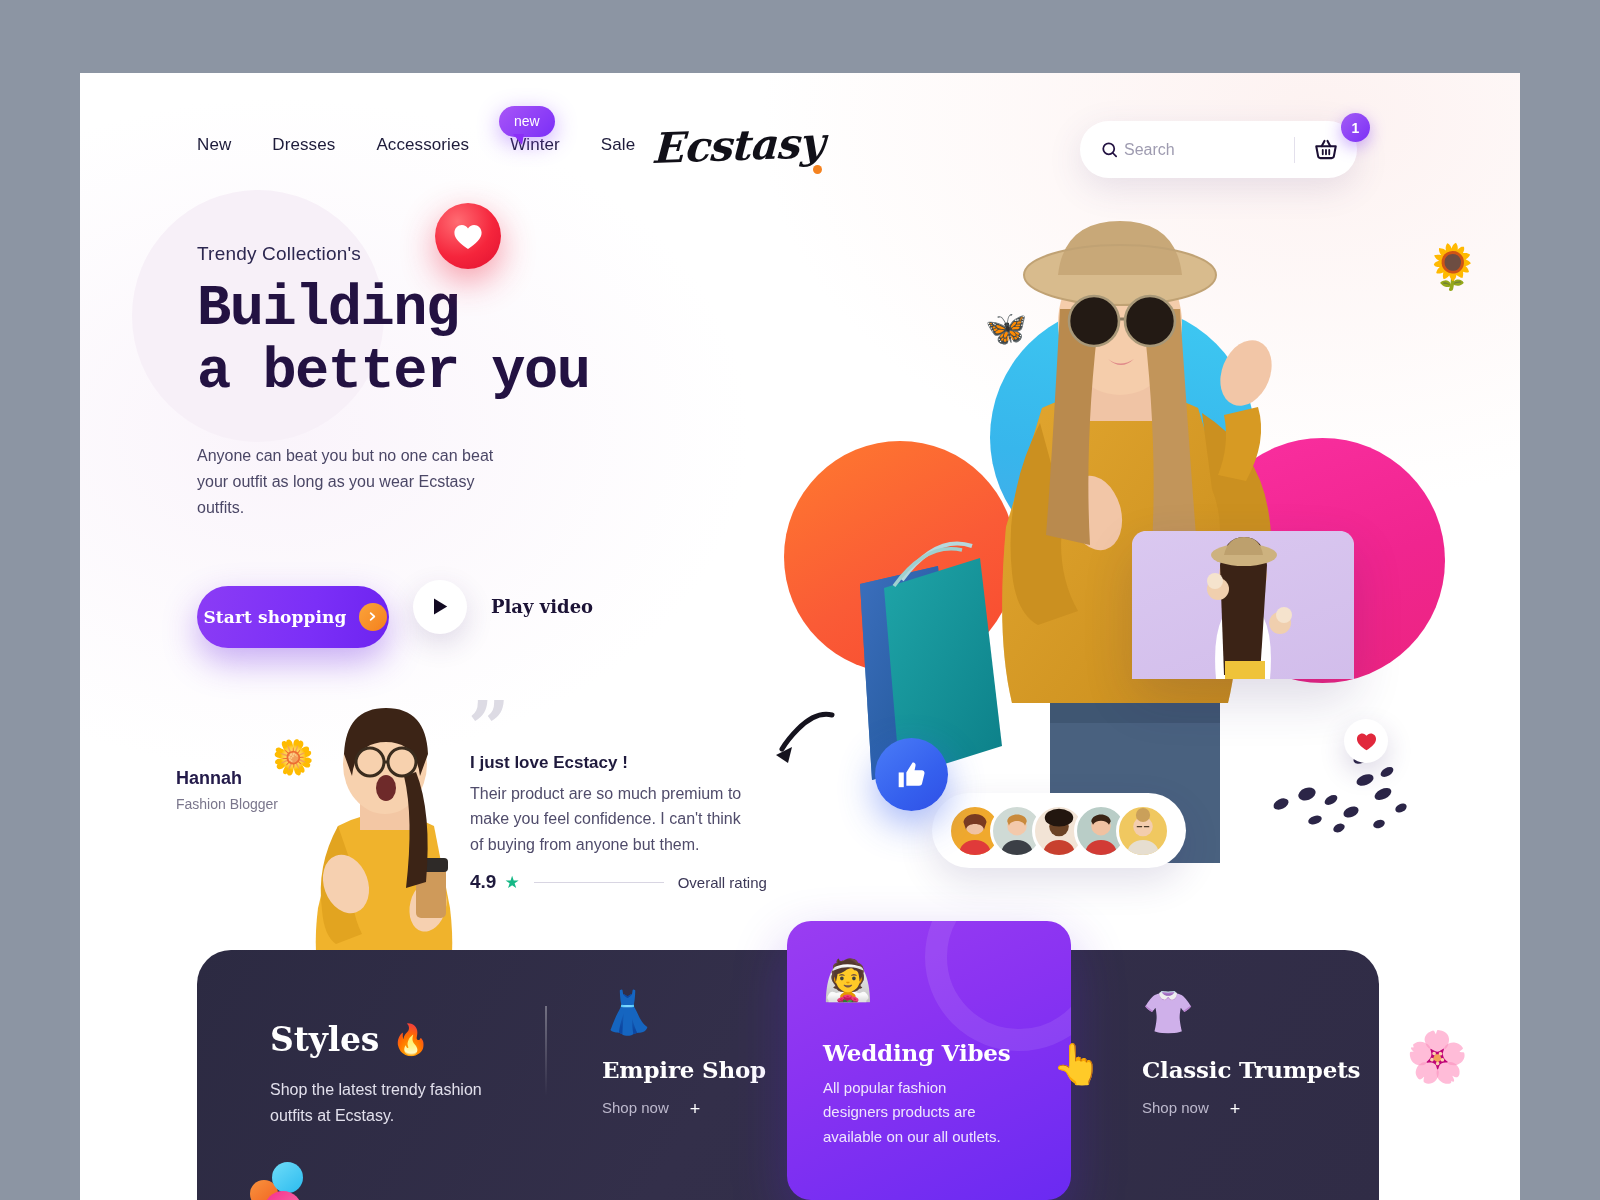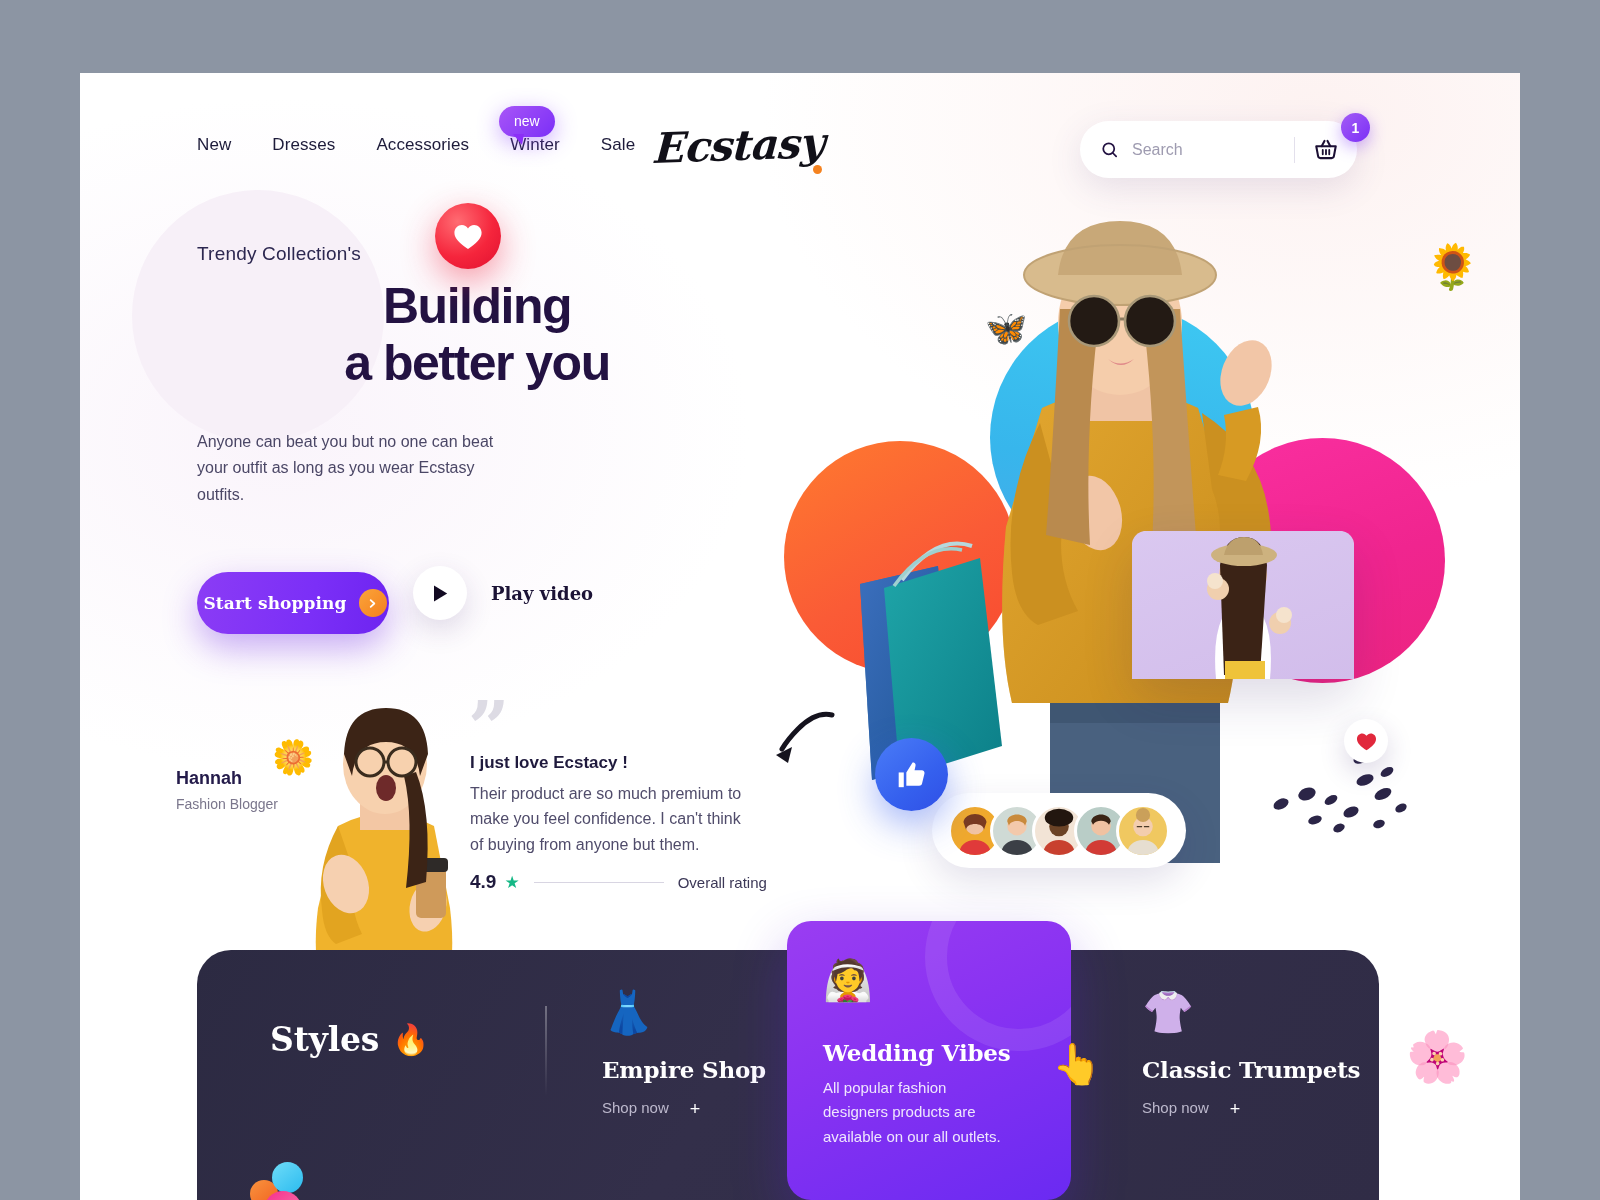--- a/index.html
+++ b/index.html
@@ -66,21 +66,21 @@
     position: absolute; right: 163px; top: 48px;
     width: 277px; height: 57px; background: #fff;
     border-radius: 29px;
     box-shadow: 0 10px 34px rgba(80,60,130,.13);
     display: flex; align-items: center;
   }
   #search-icon { margin-left: 20px; width: 20px; height: 20px; flex: none; }
   #search-input {
     border: none; outline: none; background: transparent;
     font-family: "Liberation Sans", sans-serif; font-size: 16px;
-    color: #0369a1; margin-left: 12px; width: 150px;
+    color: #0369a1; margin-left: 4px; width: 150px;
   }
   #search-input::placeholder { color: #9e9bb0; }
   #search-divider {
     width: 1px; height: 26px; background: #e3e0ec; margin-left: auto;
   }
   #cart-btn {
     width: 62px; height: 57px; display: flex; align-items: center; justify-content: center;
     cursor: pointer;
   }
   #cart-badge {
@@ -96,23 +96,23 @@
   #blob-left {
     position: absolute; left: 52px; top: 117px;
     width: 252px; height: 252px; border-radius: 50%;
     background: #f7f0f8; z-index: 1;
   }
   #hero-left { position: absolute; left: 117px; top: 170px; z-index: 5; width: 560px; }
   #eyebrow {
     font-size: 19px; color: #2c2750; letter-spacing: .2px; margin-bottom: 17px;
   }
   #headline {
-    font-family: Liberation Sans, sans-serif;
-    font-weight: 700; font-size: 50px; line-height: .97;
-    color: #231242; letter-spacing: -1.5px; position: relative; text-align: center;
+    font-family: Liberation Mono, monospace;
+    font-weight: 700; font-size: 57px; line-height: .97;
+    color: #231242; letter-spacing: -1.5px; position: relative;
   }
   #headline .l2 { display: block; margin-top: 8px; }
   #heart-badge {
     position: absolute; left: 355px; top: 130px; z-index: 7;
     width: 66px; height: 66px; border-radius: 50%;
     background: radial-gradient(circle at 34% 28%, #ff6b72 0%, #f5253c 55%, #e01030 100%);
     box-shadow: 0 12px 34px rgba(240,30,60,.45);
     display: flex; align-items: center; justify-content: center;
   }
   #hero-sub {
@@ -571,20 +571,21 @@
     <svg id="curve-arrow" width="90" height="70" viewBox="0 0 90 70">
       <path d="M82 12 q-16 -4 -34 14 q-10 10 -16 20" stroke="#15131e" stroke-width="5" fill="none" stroke-linecap="round"></path>
       <path d="M26 52 l16 -8 l-4 16 Z" fill="#15131e"></path>
     </svg>
 
     <div id="styles-strip">
       <div id="styles-title">
         <span>Styles</span>
         <span style="font-size:30px">🔥</span>
       </div>
+      <div id="styles-sub">Shop the latest trendy fashion outfits at Ecstasy.</div>
       <div id="strip-divider"></div>
 
       <div class="cat" id="cat-empire">
         <div class="cat-emoji">👗</div>
         <div class="cat-title">Empire Shop</div>
         <div class="cat-shop">
           <span>Shop now</span>
           <span class="plus">+</span>
         </div>
       </div>

